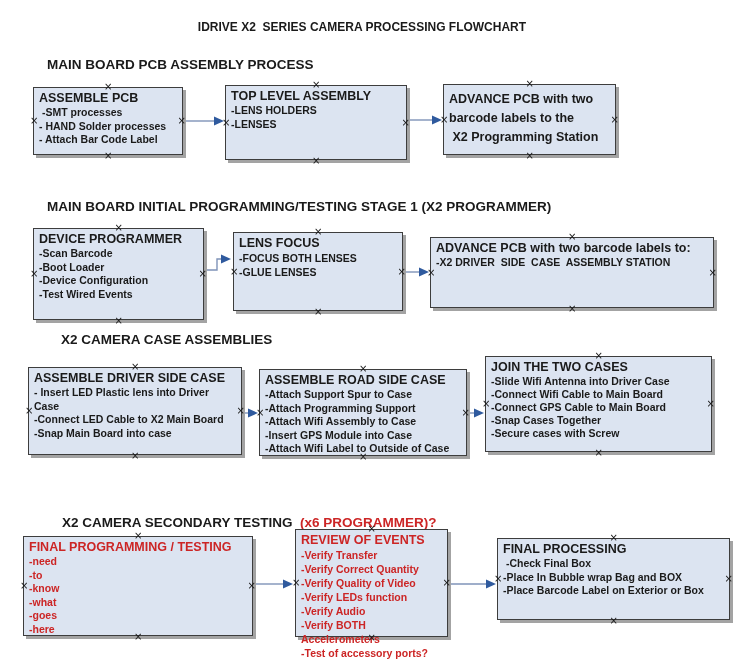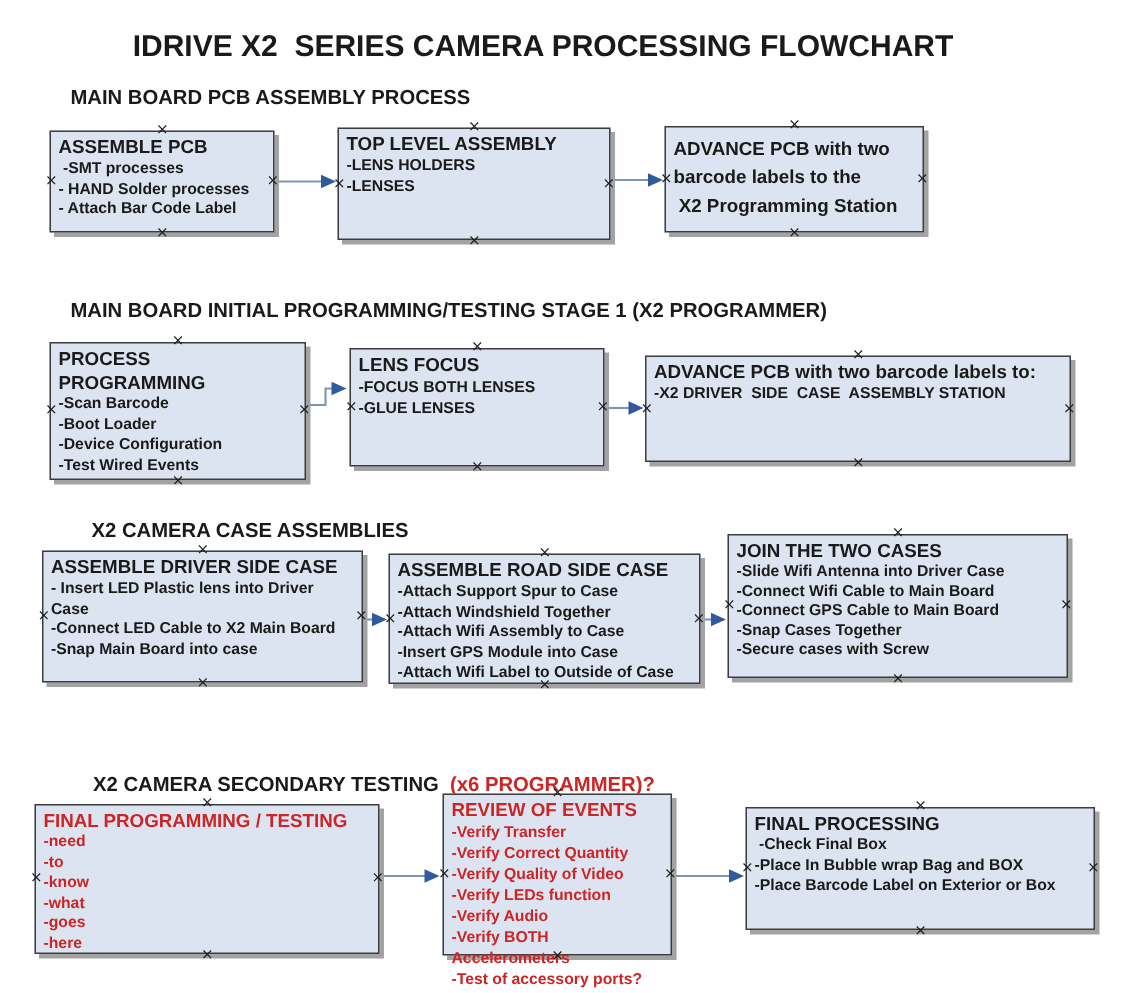--- a/index.html
+++ b/index.html
@@ -1,25 +1,25 @@
 <!DOCTYPE html>
 <html><head>
 <meta charset="utf-8">
 <style>
   html,body{margin:0;padding:0;background:#ffffff;}
   body{width:747px;height:662px;font-family:"Liberation Sans","DejaVu Sans",sans-serif;color:#111;}
   .canvas{position:relative;width:747px;height:662px;background:#ffffff;overflow:hidden;}
 
   .main-title{position:absolute;top:20px;left:0;width:724px;text-align:center;
-    font-size:20px;font-weight:bold;white-space:pre;color:#1a1a1a;}
+    font-size:12px;font-weight:bold;white-space:pre;color:#1a1a1a;}
 
   .sec-heading{position:absolute;font-size:13.5px;font-weight:bold;white-space:pre;color:#1a1a1a;padding-left:26px;}
   #h0{left:21px;top:57px;}
   #h1{left:21px;top:199px;text-align:center;}
-  #h2{left:35px;top:346px;text-align:right;}
+  #h2{left:35px;top:332px;text-align:right;}
   #h3{left:36px;top:491px;margin-top:24px;}
   .red-text{color:#cc2525;}
 
   .box{position:absolute;box-sizing:border-box;background:#dce4f1;border:1px solid #3d3d3d;
     box-shadow:3px 3px 0 #a3a3a3;padding:2px 5px;}
   .box-title{font-size:12.5px;font-weight:bold;line-height:16px;white-space:pre-wrap;color:#1a1a1a;}
   .box-items{font-size:10.5px;line-height:13.5px;color:#1a1a1a;font-weight:bold;}
   .box-item{white-space:pre-wrap;}
 
   
@@ -130,21 +130,21 @@
 barcode labels to the
  X2 Programming Station</div>
     <div class="box-items"></div>
   <span class="handle hT">×</span>
       <span class="handle hB">×</span>
       <span class="handle hL">×</span>
       <span class="handle hR">×</span>
     </div>
 
   <div class="box" id="b10">
-    <div class="box-title">PROCESS PROGRAMMING</div>
+    <div class="box-title">DEVICE PROGRAMMER</div>
     <div class="box-items">
         <div class="box-item">-Scan Barcode</div>
         <div class="box-item">-Boot Loader</div>
         <div class="box-item">-Device Configuration</div>
         <div class="box-item">-Test Wired Events</div>
       </div>
   <span class="handle hT">×</span>
       <span class="handle hB">×</span>
       <span class="handle hL">×</span>
       <span class="handle hR">×</span>
@@ -180,21 +180,21 @@
       </div>
   <span class="handle hT">×</span>
       <span class="handle hB">×</span>
       <span class="handle hL">×</span>
       <span class="handle hR">×</span>
     </div>
   <div class="box" id="b21">
     <div class="box-title">ASSEMBLE ROAD SIDE CASE</div>
     <div class="box-items">
         <div class="box-item">-Attach Support Spur to Case</div>
-        <div class="box-item">-Attach Windshield Together</div>
+        <div class="box-item">-Attach Programming Support</div>
         <div class="box-item">-Attach Wifi Assembly to Case</div>
         <div class="box-item">-Insert GPS Module into Case</div>
         <div class="box-item">-Attach Wifi Label to Outside of Case</div>
       </div>
   <span class="handle hT">×</span>
       <span class="handle hB">×</span>
       <span class="handle hL">×</span>
       <span class="handle hR">×</span>
     </div>
   <div class="box" id="b22">

